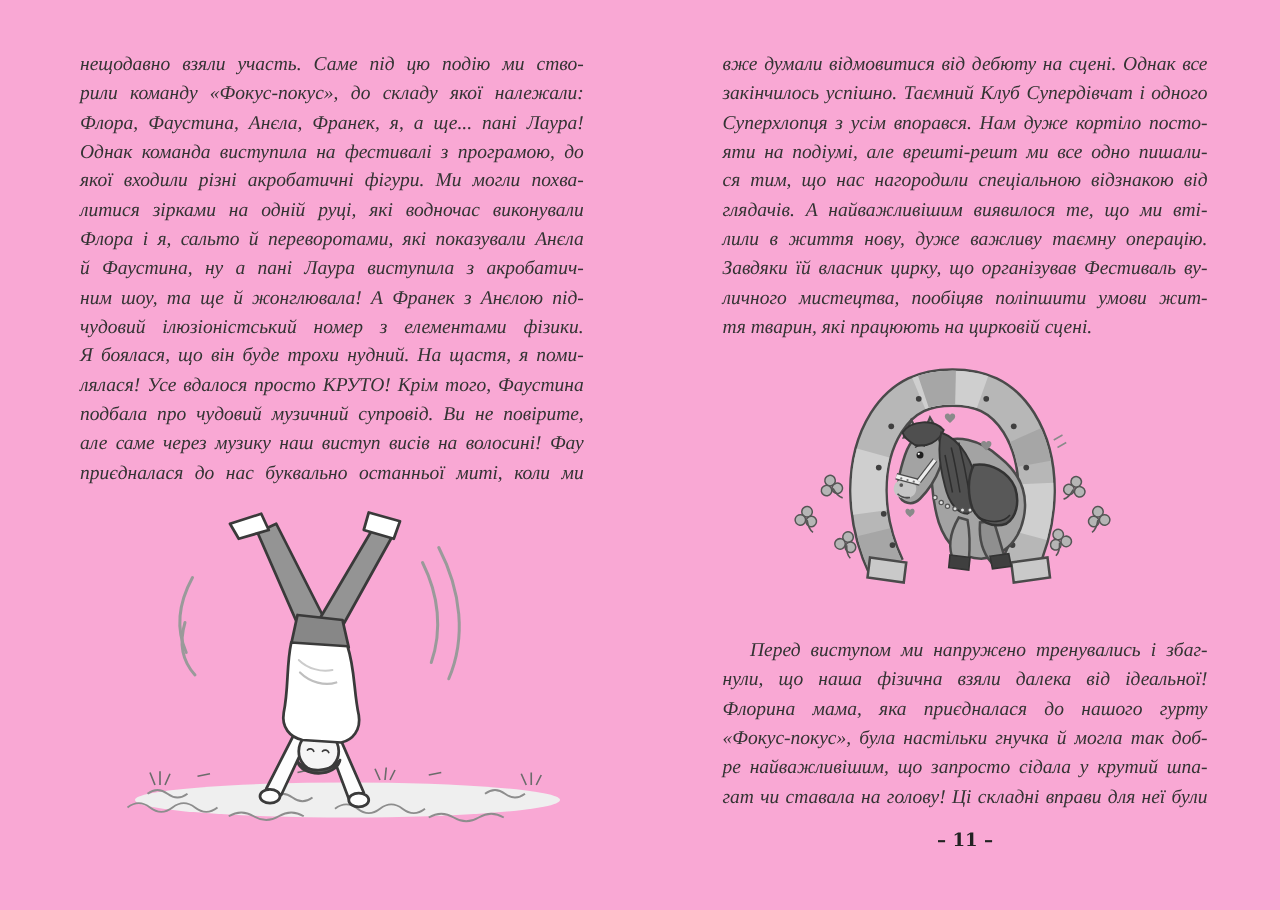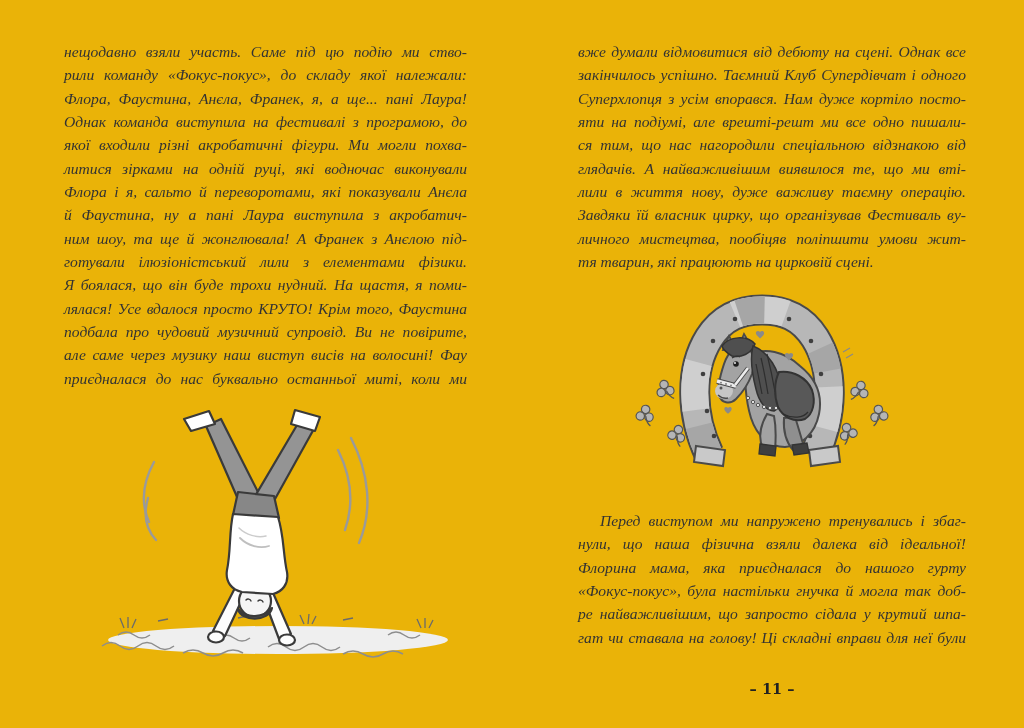--- a/index.html
+++ b/index.html
@@ -1,55 +1,54 @@
 <!DOCTYPE html>
 <html><head>
 <meta charset="utf-8">
 <style>
   html,body{margin:0;padding:0;background:#fff;}
   .sheet{
-    position:relative;width:1024px;height:728px;background:#eab308;
+    position:relative;width:1024px;height:728px;background:#f9a8d4;
     overflow:hidden;font-family:"Liberation Serif",serif;
   }
   .textblock{
     position:absolute;font-style:italic;font-size:15.6px;line-height:23.35px;
     color:#333333;
   }
   .line{text-align:justify;text-align-last:justify;}
   .line.no-just{text-align-last:left;}
   .line.indent{text-indent:22px;}
   #left-text{left:64px;top:40px;width:403px;}
   #right-p1{left:578px;top:40px;width:388px;}
   #right-p2{left:578px;top:509px;width:388px;}
   .pagenum{
     position:absolute;left:578px;top:664px;width:388px;text-align:center;
     font-size:14.5px;font-weight:bold;color:#222;font-style:normal;
     font-family:"DejaVu Serif",serif;
-    margin-top:16px;
   }
   .illust{position:absolute;}
   #illust-left{left:88px;top:388px;}
   #illust-right{left:617px;top:286px;}
 </style>
 </head>
 <body>
 
 <div class="sheet">
 
   <div id="left-text" class="textblock">
       <div class="line">нещодавно взяли участь. Саме під цю подію ми ство-</div>
       <div class="line">рили команду «Фокус-покус», до складу якої належали:</div>
       <div class="line">Флора, Фаустина, Анєла, Франек, я, а ще... пані Лаура!</div>
       <div class="line">Однак команда виступила на фестивалі з програмою, до</div>
       <div class="line">якої входили різні акробатичні фігури. Ми могли похва-</div>
       <div class="line">литися зірками на одній руці, які водночас виконували</div>
       <div class="line">Флора і я, сальто й переворотами, які показували Анєла</div>
       <div class="line">й Фаустина, ну а пані Лаура виступила з акробатич-</div>
       <div class="line">ним шоу, та ще й жонглювала! А Франек з Анєлою під-</div>
-      <div class="line">готували ілюзіоністський лили з елементами фізики.</div>
+      <div class="line">чудовий ілюзіоністський номер з елементами фізики.</div>
       <div class="line">Я боялася, що він буде трохи нудний. На щастя, я поми-</div>
       <div class="line">лялася! Усе вдалося просто КРУТО! Крім того, Фаустина</div>
       <div class="line">подбала про чудовий музичний супровід. Ви не повірите,</div>
       <div class="line">але саме через музику наш виступ висів на волосині! Фау</div>
       <div class="line">приєдналася до нас буквально останньої миті, коли ми</div>
     </div>
 
   <svg id="illust-left" class="illust" width="380" height="290" viewBox="0 0 380 290">
     <g fill="none" stroke="#9a9a9a" stroke-width="2.4" stroke-linecap="round">
       <path d="M66,74 C54,96 53,116 61,134"></path>

